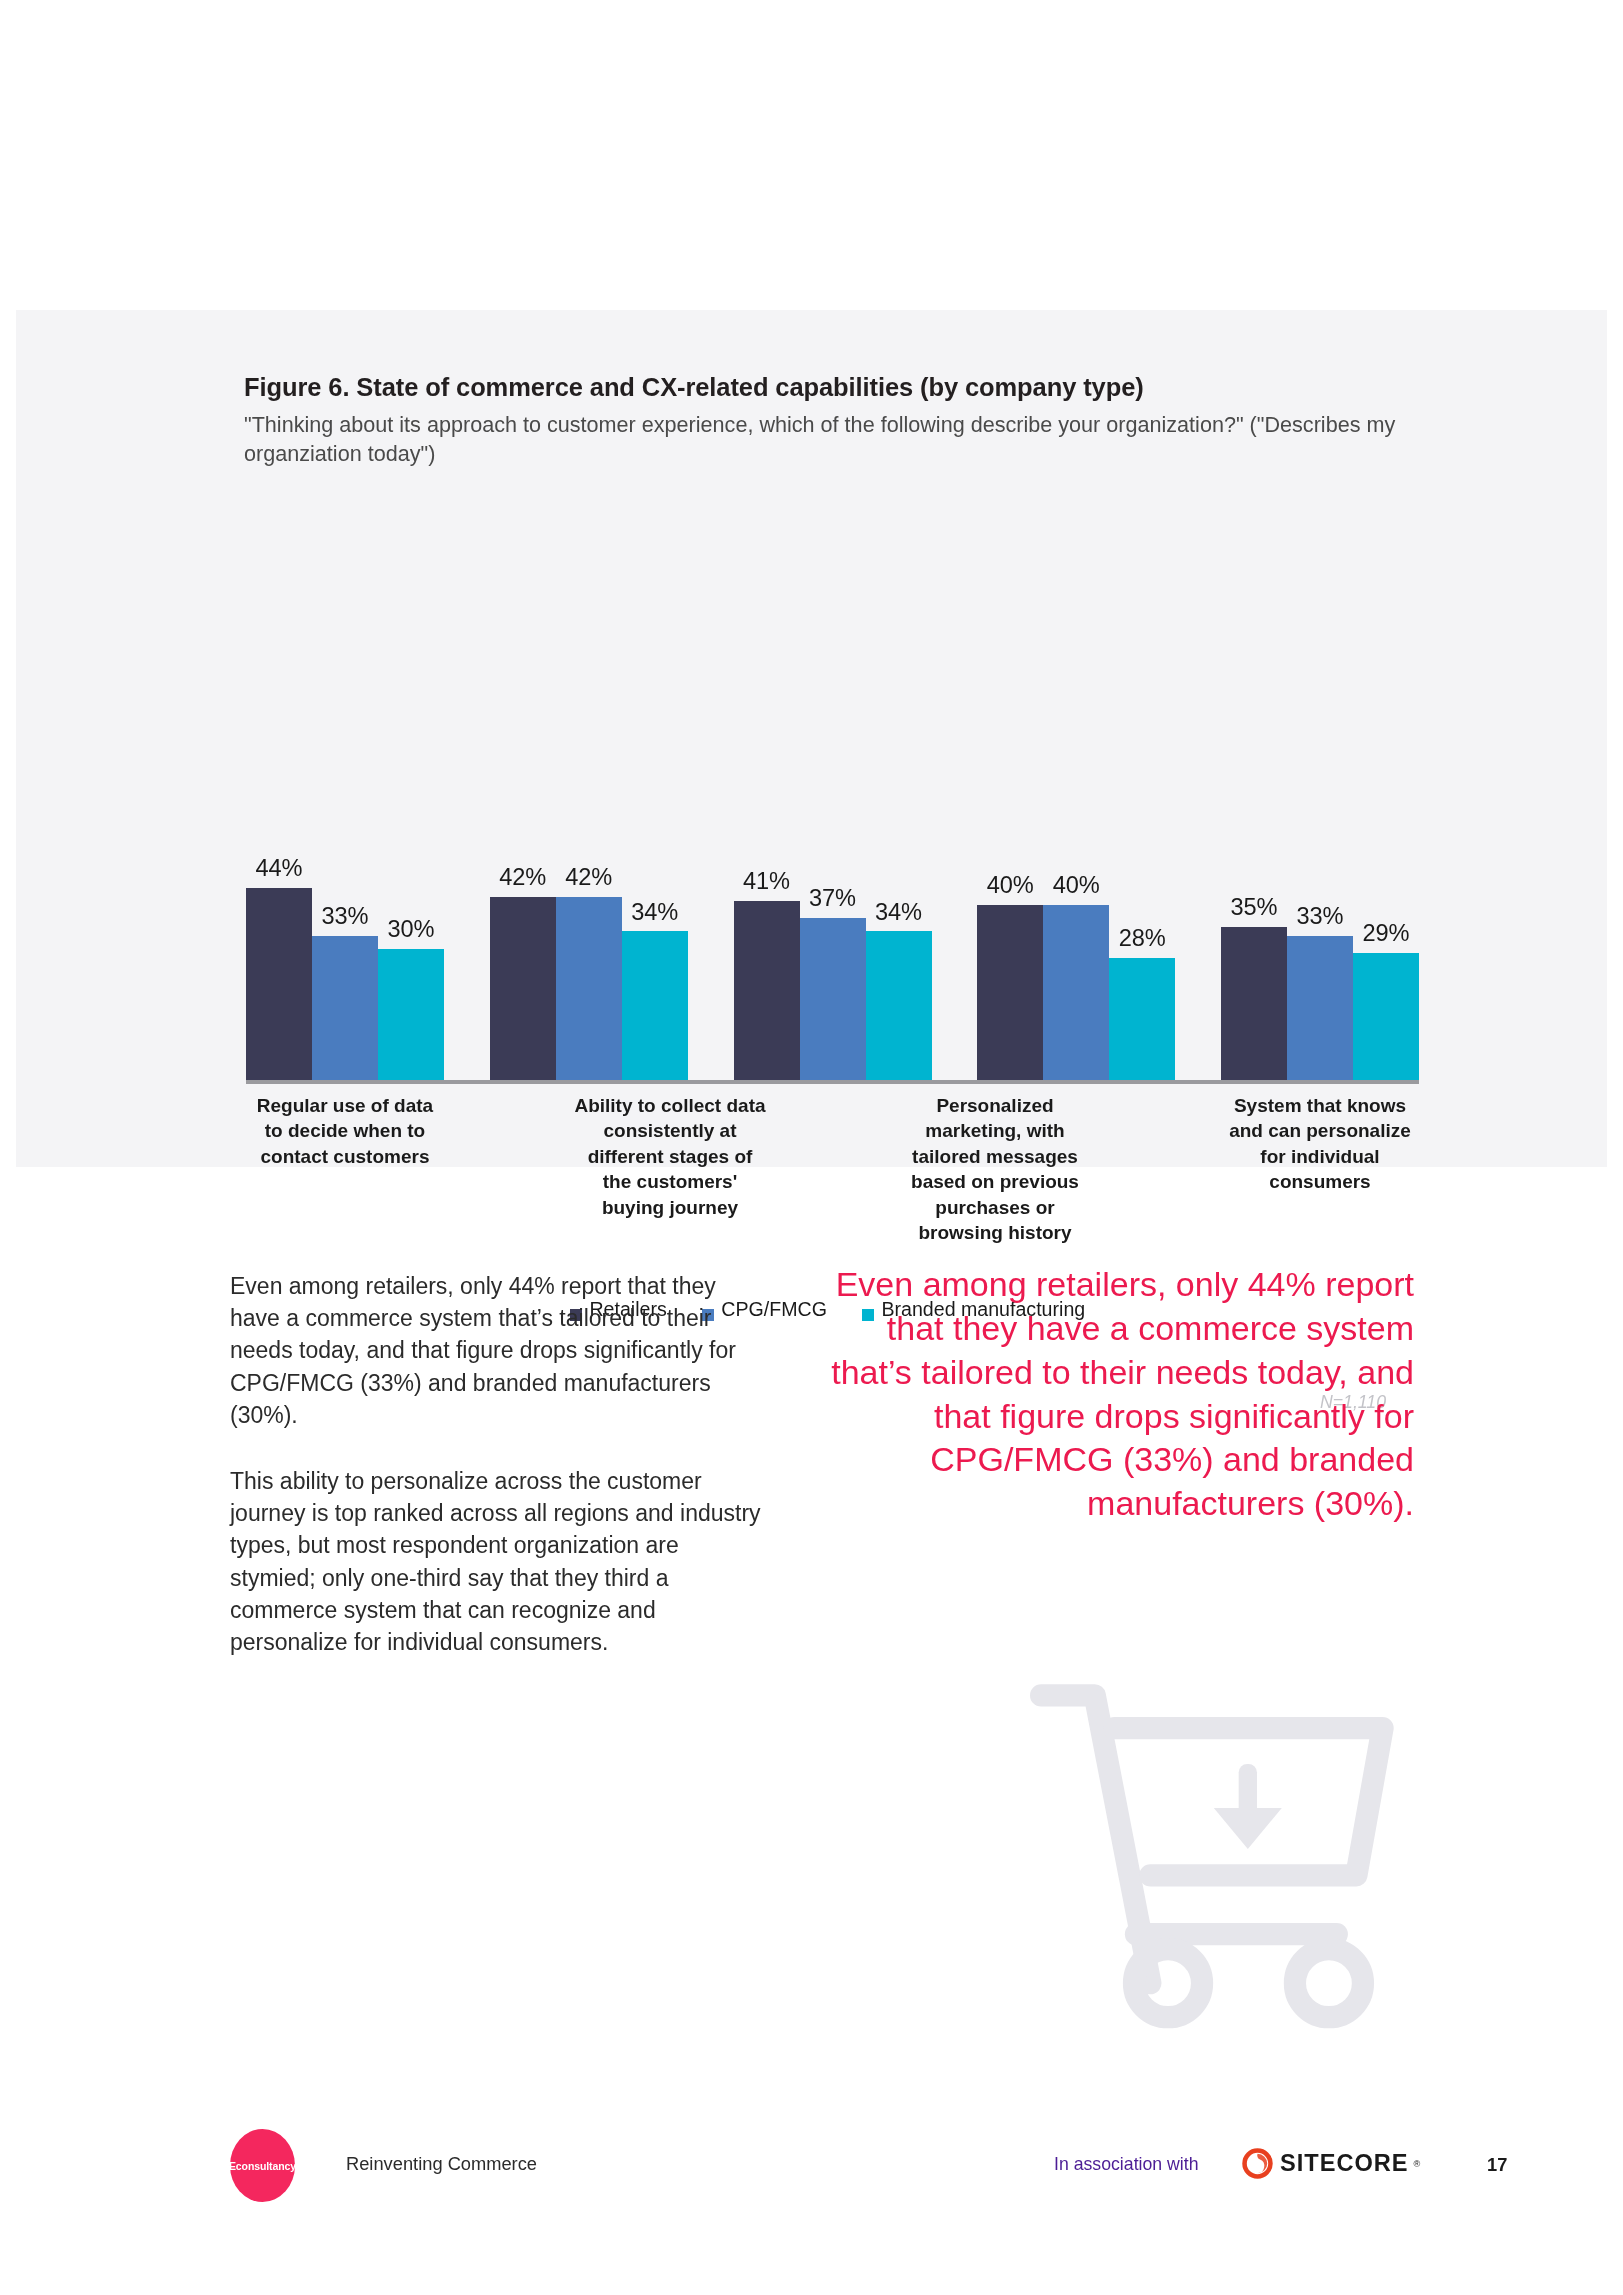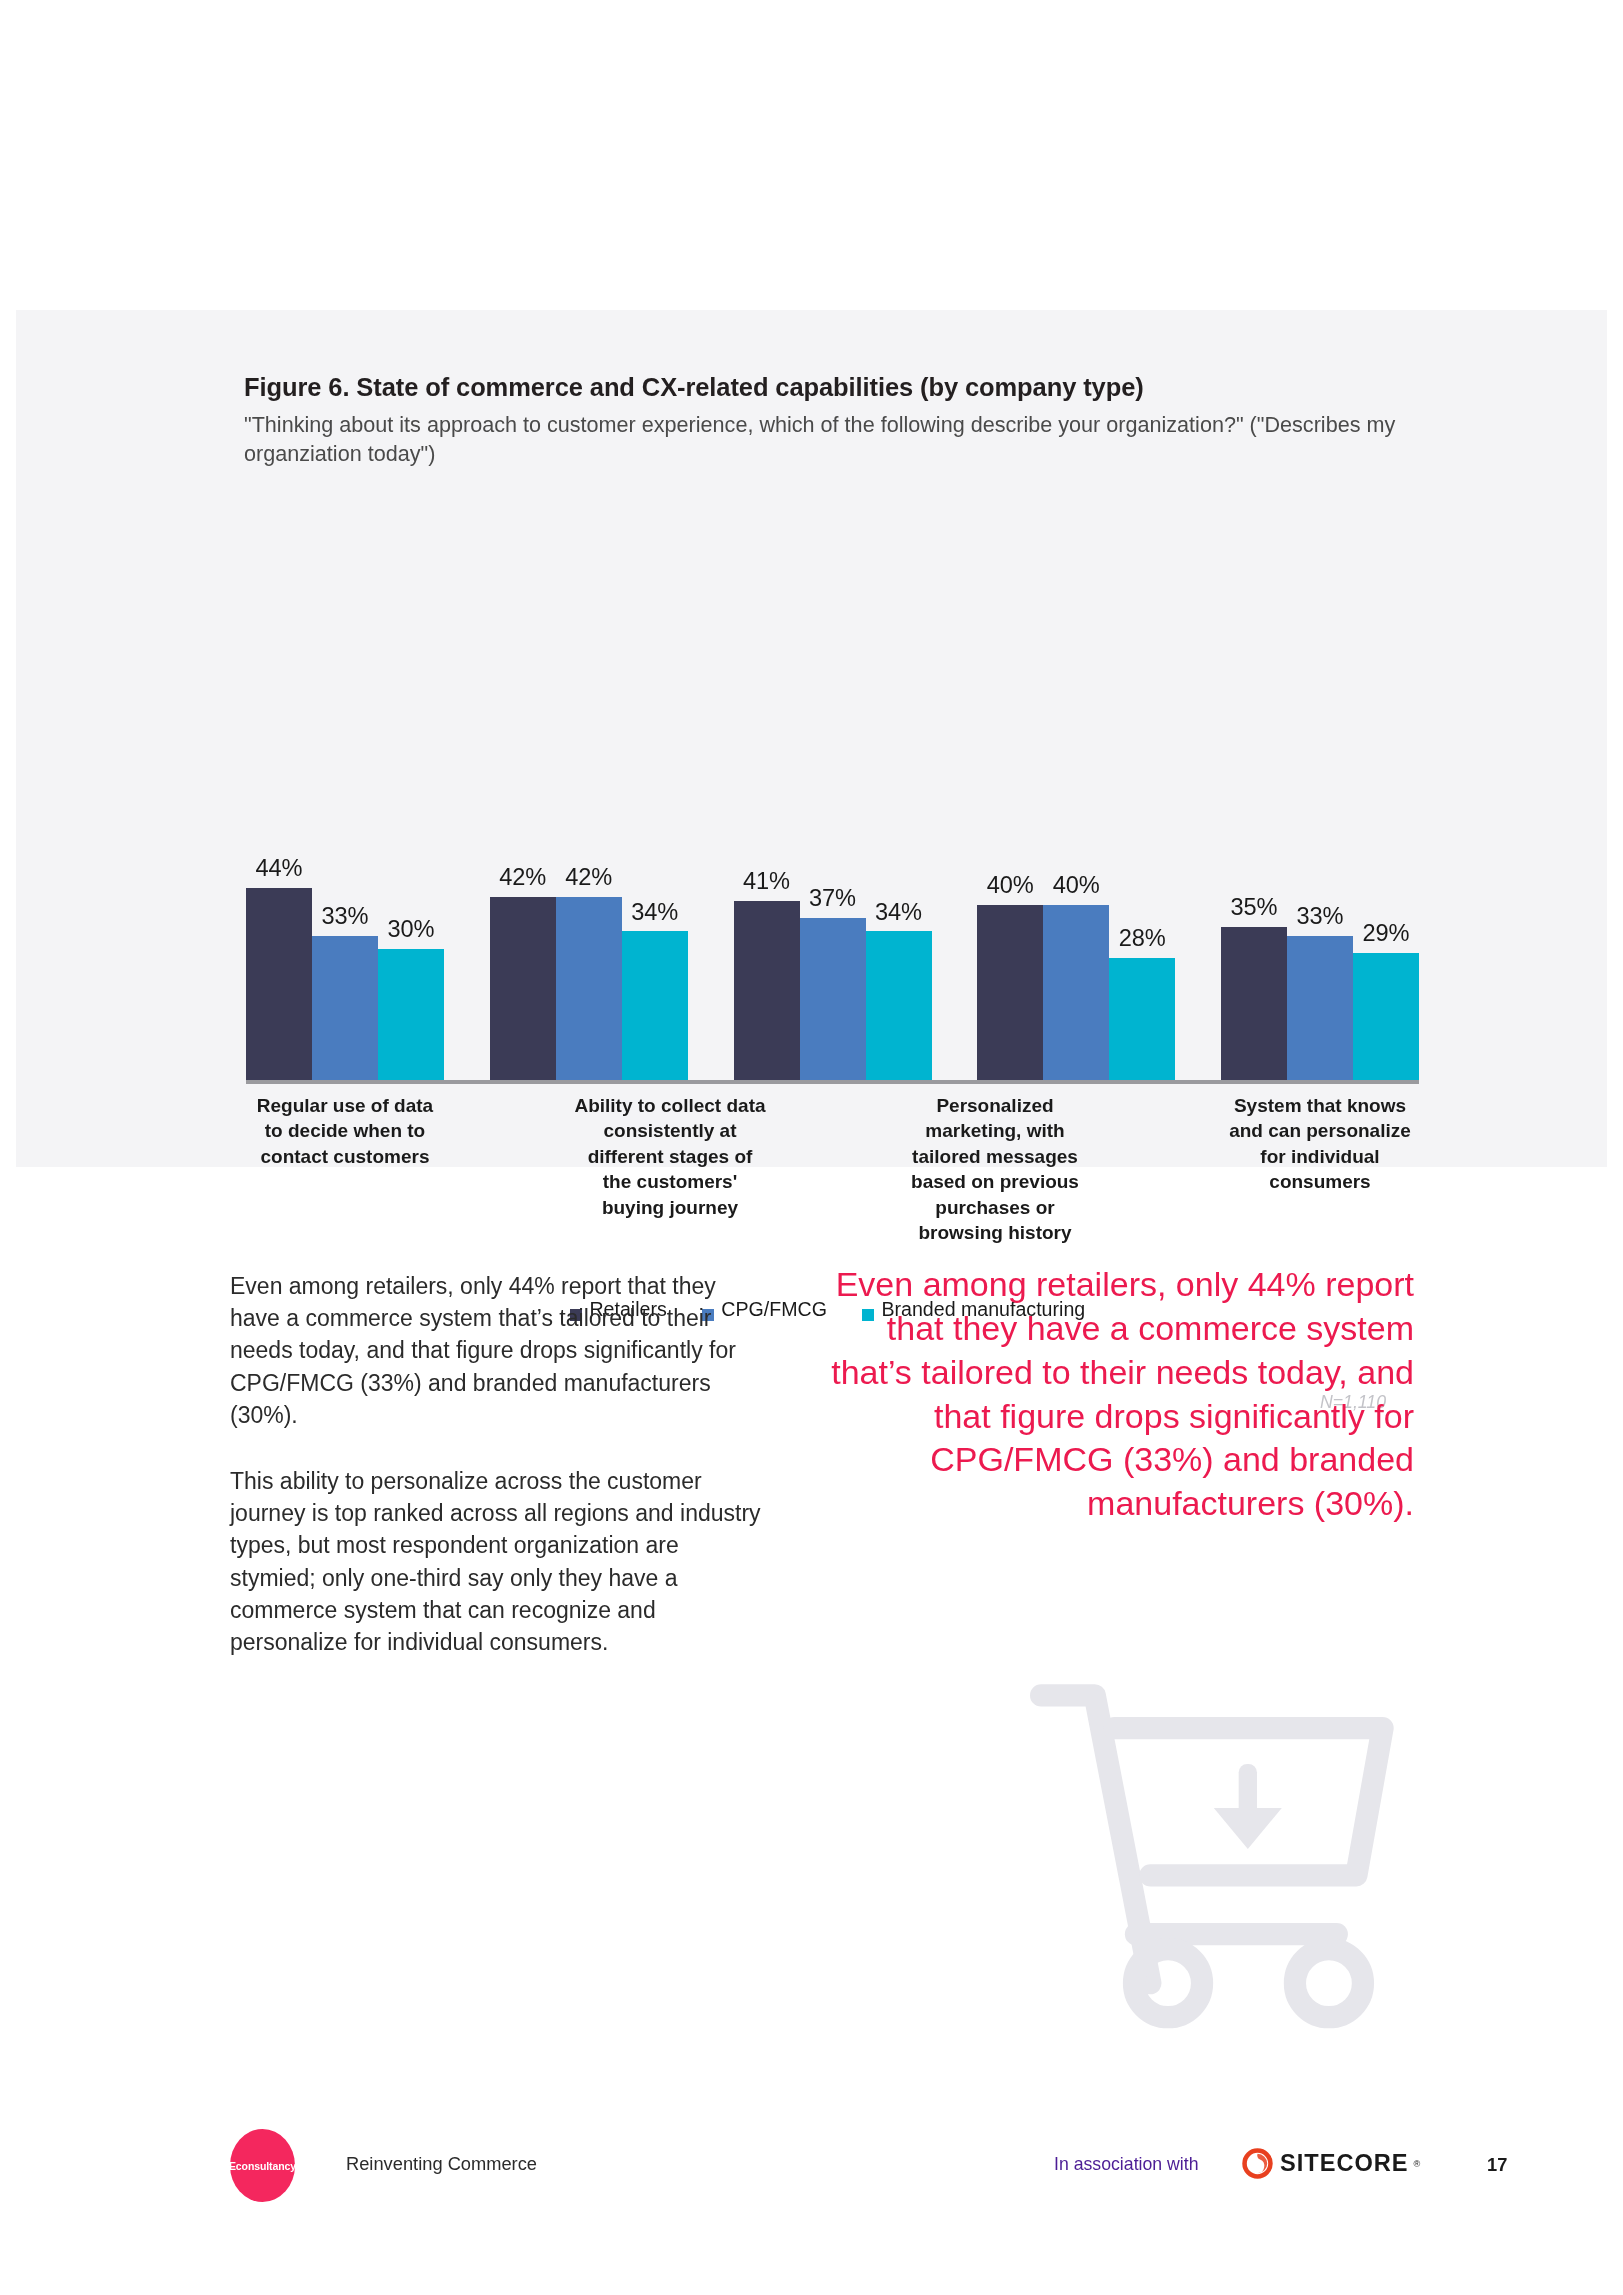--- a/index.html
+++ b/index.html
@@ -307,21 +307,21 @@
       <span class="legend-swatch s2"></span>
       <span class="legend-text">Branded manufacturing</span>
     </div>
   </div>
 
   <div class="nval">N=1,110</div>
 </div>
 
 <div class="body-col">
   <p>Even among retailers, only 44% report that they have a commerce system that’s tailored to their needs today, and that figure drops significantly for CPG/FMCG (33%) and branded manufacturers (30%).</p>
-  <p>This ability to personalize across the customer journey is top ranked across all regions and industry types, but most respondent organization are stymied; only one-third say only they have a commerce system that can recognize and personalize for individual consumers.</p>
+  <p>This ability to personalize across the customer journey is top ranked across all regions and industry types, but most respondent organization are stymied; only one-third say that they third a commerce system that can recognize and personalize for individual consumers.</p>
 </div>
 
 <div class="pullquote">Even among retailers, only 44% report that they have a commerce system that’s tailored to their needs today, and that figure drops significantly for CPG/FMCG (33%) and branded manufacturers (30%).</div>
 
 <div class="cart">
   <svg viewBox="0 0 600 610" width="393" height="399" aria-hidden="true">
     <g fill="none" stroke="#e6e6eb" stroke-width="34" stroke-linecap="round" stroke-linejoin="round">
       <path d="M38 100 H120 L205 540"></path>
       <path d="M150 150 H560 L520 375 H205"></path>
       <path d="M183 465 H490"></path>

